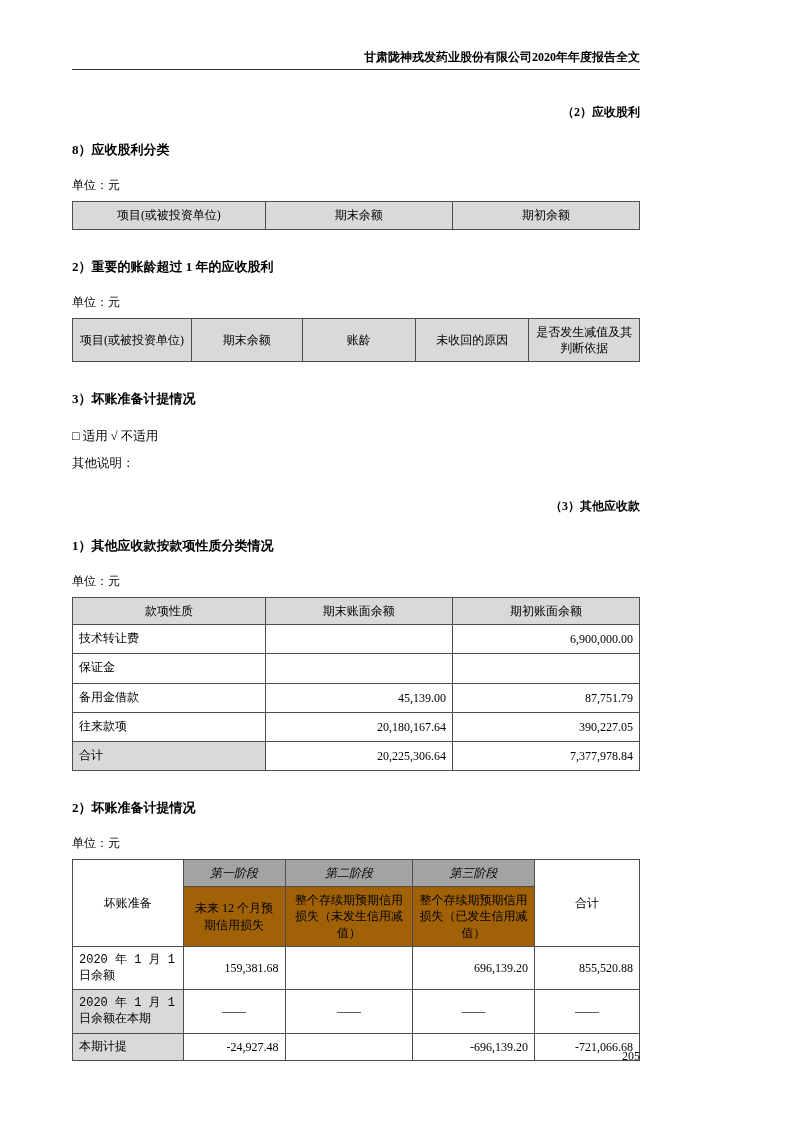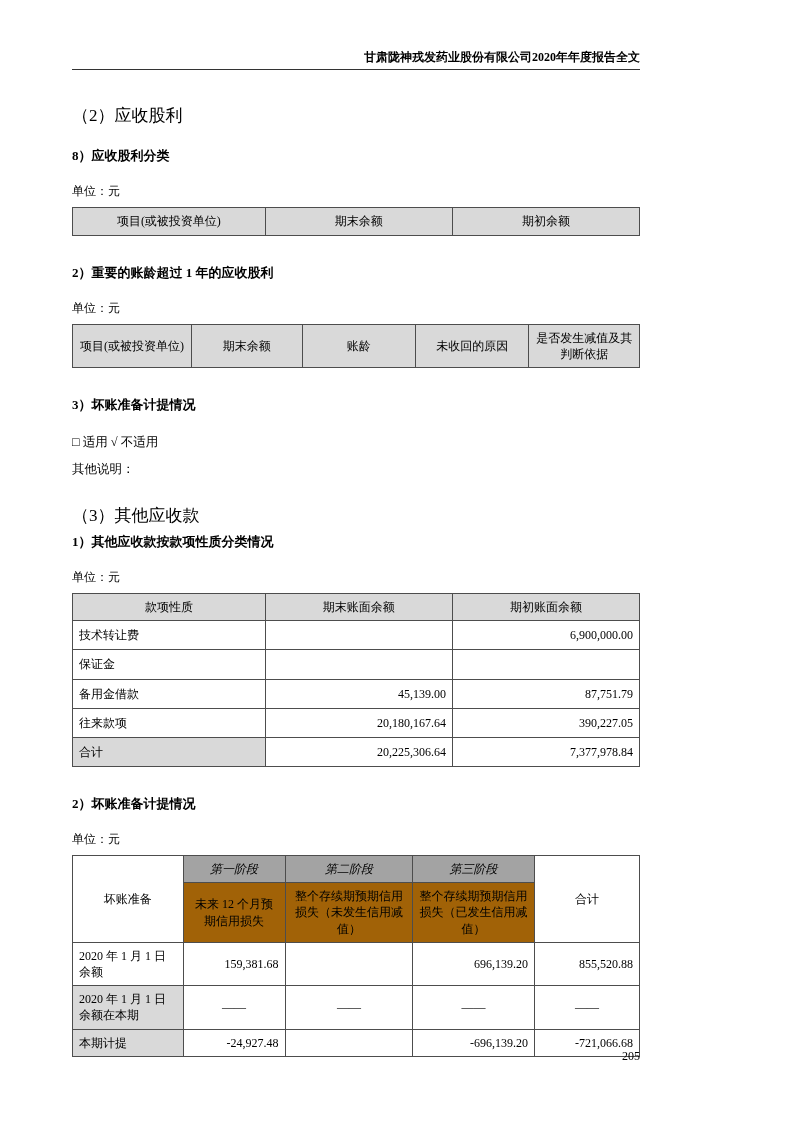--- a/index.html
+++ b/index.html
@@ -7,40 +7,40 @@
     width: 712px; height: 1122px; background: #ffffff; position: relative;
     box-sizing: border-box; padding: 50px 72px 0 72px;
     font-family: "Liberation Serif", serif; color: #000;
     overflow: hidden;
   }
   .doc-header {
     text-align: right; font-size: 12px; font-weight: bold;
     padding-bottom: 5px; border-bottom: 1px solid #333;
     line-height: 1.2;
   }
-  .h-main { font-size: 17px; font-weight: normal; margin: 34px 0 0 0; }
+  .h-main { font-size: 12px; font-weight: bold; margin: 34px 0 0 0; text-align: right; }
   .h-main.first { margin-top: 34px; }
   .h-sub  { font-size: 13px; font-weight: bold; margin: 20px 0 0 0; }
-  .h-sub.tight { margin-top: 6px; }
+  .h-sub.tight { margin-top: 22px; }
   .h-sub.after-table { margin-top: 28px; }
   .plain  { font-size: 12.5px; margin: 20px 0 0 0; }
   .plain.note { margin-top: 10px; }
   .unit   { font-size: 12px; margin: 18px 0 0 0; }
 
   table.tbl {
     width: 100%; border-collapse: collapse; table-layout: fixed;
     margin-top: 7px; font-size: 12px;
   }
   table.tbl th, table.tbl td {
     border: 1px solid #4d4d4d; padding: 5px 6px; line-height: 1.35;
     font-weight: normal; word-break: break-all; vertical-align: middle;
   }
   table.tbl th { background: #d9d9d9; text-align: center; }
   table.tbl td.shade { background: #d9d9d9; }
-  td.lab { text-align: left; }
+  td.lab { text-align: left; font-family: Liberation Mono, monospace; }
   td.num { text-align: right; }
   td.ctr { text-align: center; }
   table.t3 td { padding: 6px 6px; }
   table.t4 th.stage { background: #a3a3a3; font-style: italic; }
   table.t4 td.hdrcell { text-align: center; background: #a16207; }
   table.t4 td.span-hdr { text-align: center; background: #ffffff; }
 
   .page-number {
     position: absolute; right: 72px; bottom: 58px; font-size: 12px;
   }

